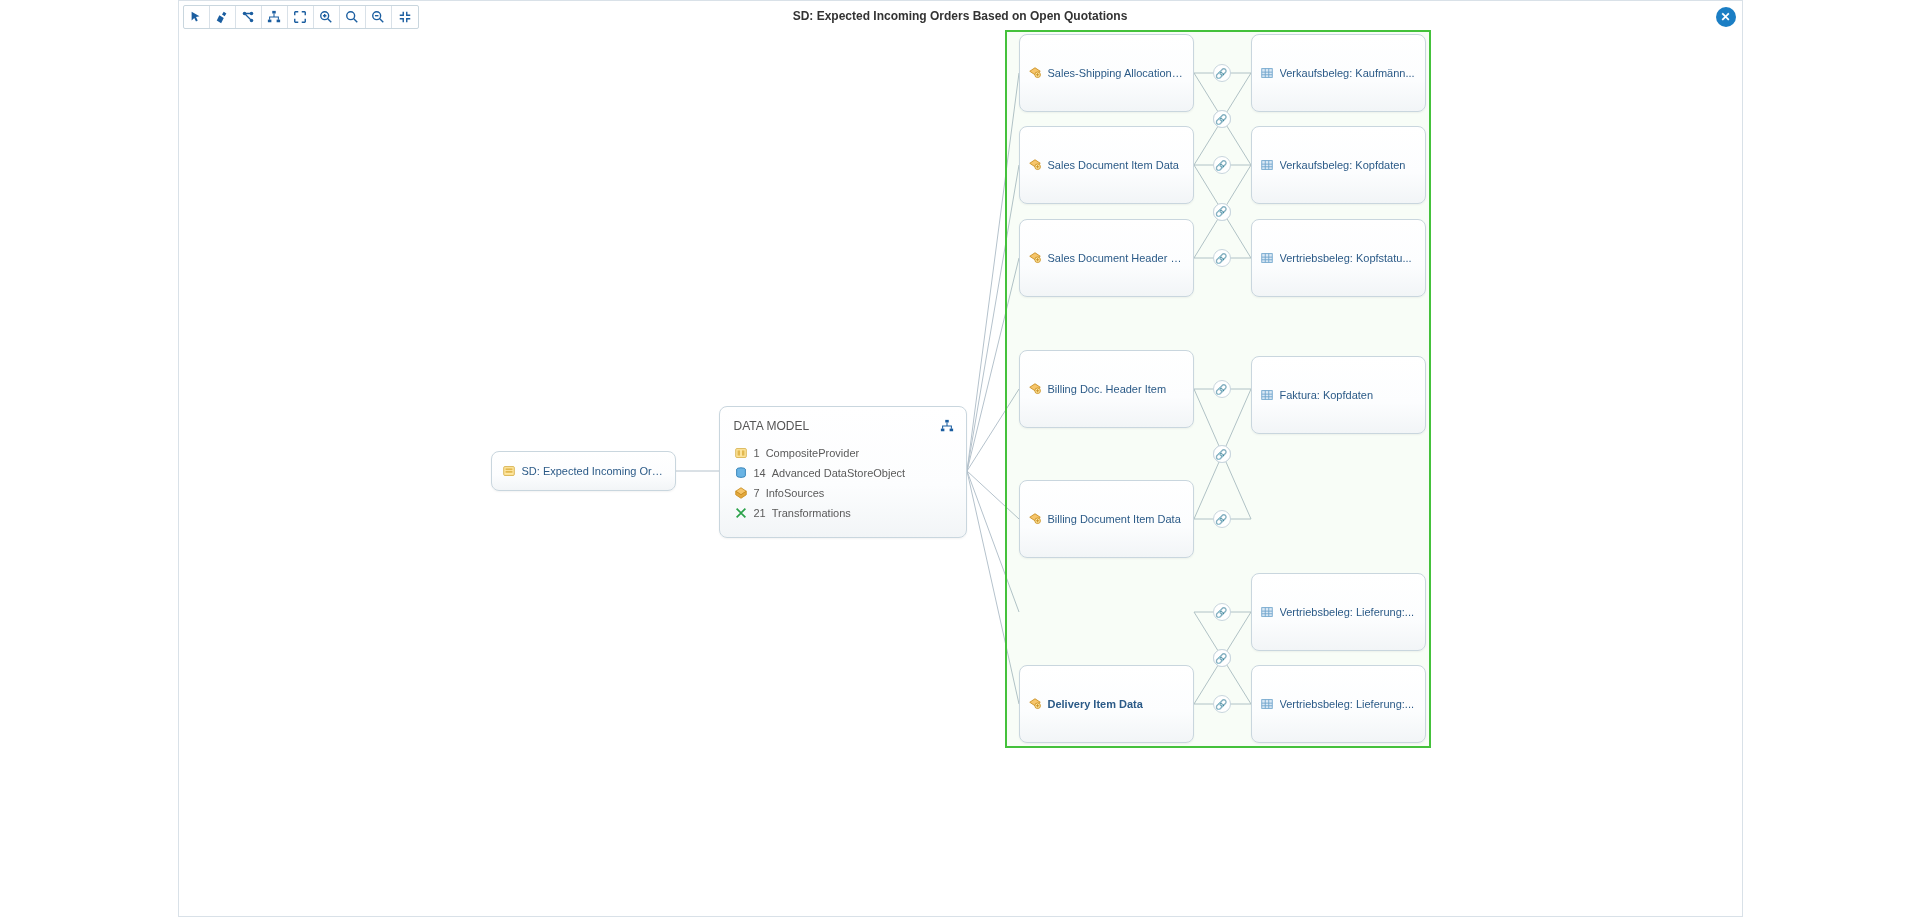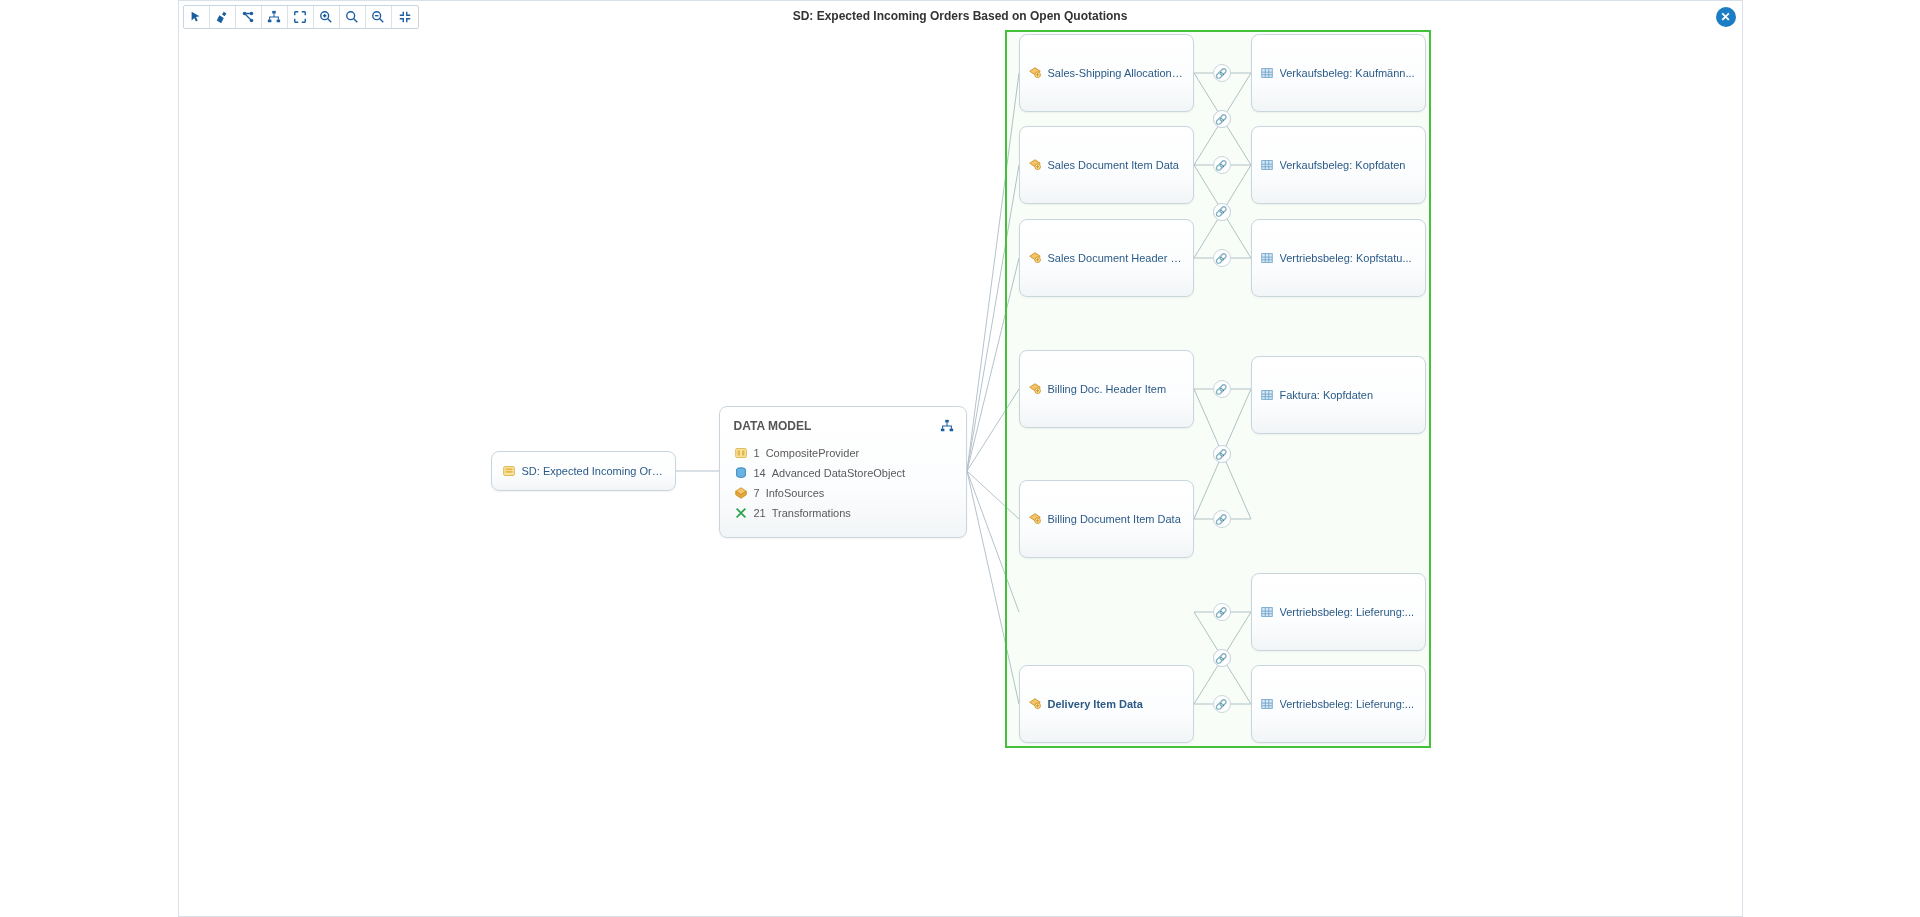--- a/index.html
+++ b/index.html
@@ -96,21 +96,21 @@
     gap: 6px;
   }
   .root-node .lbl { font-size: 11px; color: #2b5a87; white-space: nowrap; overflow: hidden; text-overflow: ellipsis; }
 
   
   .dm-node {
     width: 248px; min-height: 130px;
     padding: 12px 12px 14px 14px;
   }
   .dm-node .dm-title {
-    font-size: 12px; font-weight: bold; color: #555;
+    font-size: 12px; font-weight: normal; color: #555;
     margin-bottom: 10px;
     display: flex; justify-content: space-between; align-items: flex-start;
   }
   .dm-node .dm-row {
     display: flex; align-items: center; gap: 6px;
     font-size: 11px; color: #5a5a5a;
     padding: 3px 0;
   }
   .dm-node .dm-row .cnt { color: #5a5a5a; }
 

